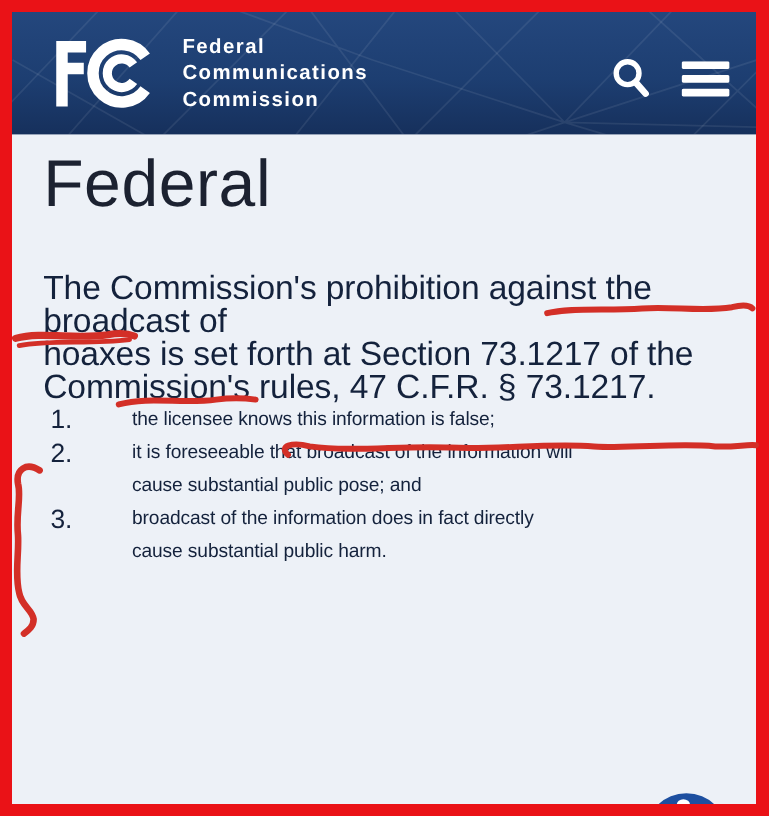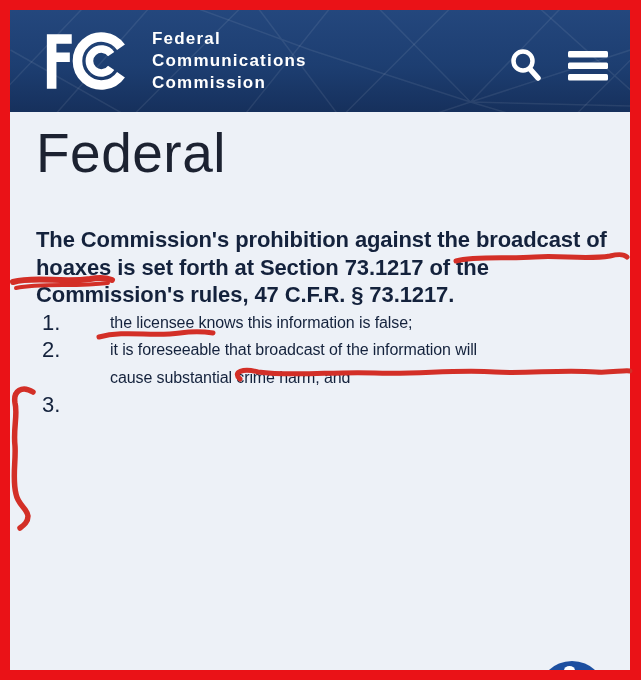--- a/index.html
+++ b/index.html
@@ -24,23 +24,22 @@
   .topbar-actions { position:absolute; right:22px; top:38px; display:flex; align-items:center; gap:24px; }
   .icon-btn { background:none; border:none; padding:0; cursor:pointer; display:block; }
 
   
   .content { position:relative; padding:12px 6px 0 26px; }
   h1.page-title {
     font-size:55px; line-height:58px; font-weight:300; letter-spacing:0.5px;
     color:#1c2231; margin-bottom:44px;
   }
   .body {
-    font-size:22px; line-height:27.5px; color:#14223c; letter-spacing:-0.1px;
+    font-size:28px; line-height:27.5px; color:#14223c; letter-spacing:-0.1px;
     white-space:pre-line;
-    font-weight:bold;
   }
   ol.conditions { list-style:none; }
   ol.conditions li { display:flex; }
   ol.conditions .num {
     width:30px; margin-left:6px; flex:0 0 auto;
     font-size:22px; line-height:27.5px; color:#14223c;
   }
   ol.conditions .li-text {
     font-size:16px; line-height:27.5px; color:#14223c; letter-spacing:-0.1px;
     white-space:pre-line;
@@ -113,24 +112,26 @@
 Commission's rules, 47 C.F.R. § 73.1217.</p>
 
       <ol class="conditions">
         <li>
           <span class="num">1.</span>
           <span class="li-text">the licensee knows this information is false;</span>
         </li>
         <li>
           <span class="num">2.</span>
           <span class="li-text">it is foreseeable that broadcast of the information will
-cause substantial crime harm; and</span>
+cause substantial public pose; and</span>
         </li>
         <li>
           <span class="num">3.</span>
+          <span class="li-text">broadcast of the information does in fact directly
+cause substantial public harm.</span>
         </li>
       </ol>
 
     </main>
 
     <button class="fab">
       <span class="fab-glyph"></span>
     </button>
   </div>
 

